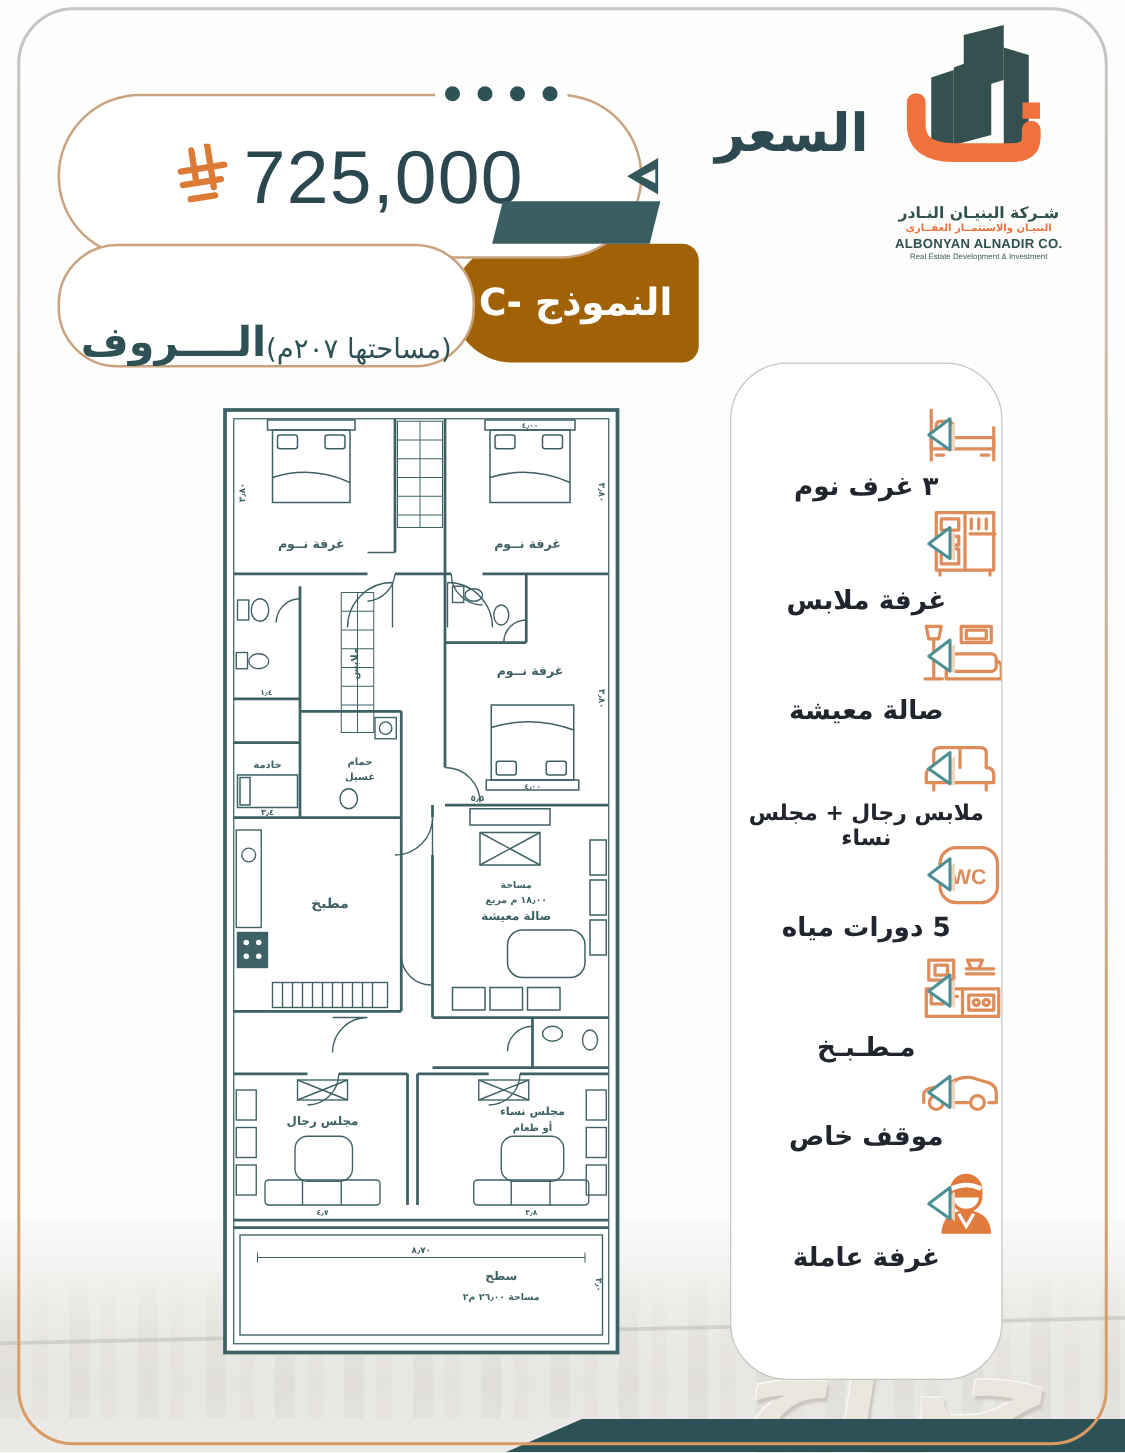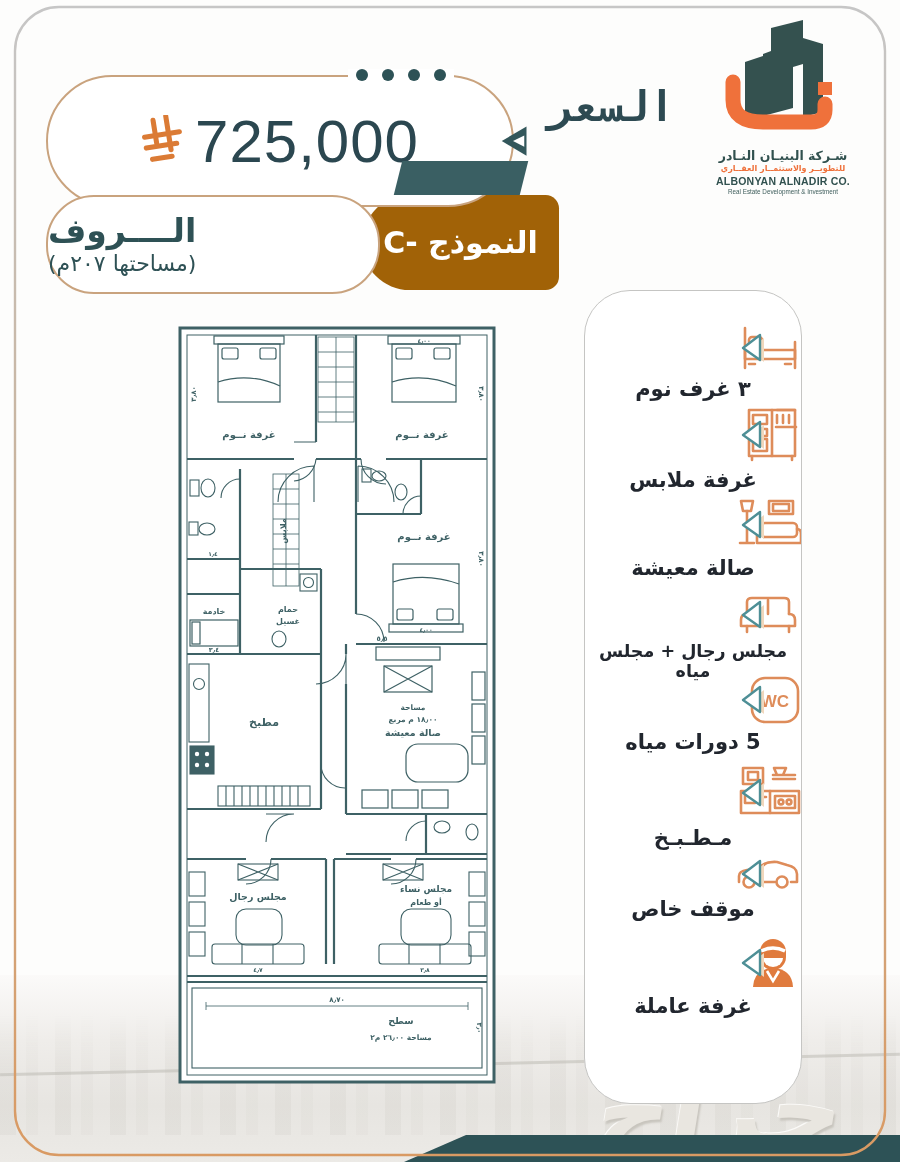--- a/index.html
+++ b/index.html
@@ -25,34 +25,34 @@
   .page-border{position:absolute;left:0;top:0;z-index:6;pointer-events:none;}
 
   
   .price-pill{position:absolute;left:46px;top:44px;width:464px;height:128px;border:2.5px solid #c9a37e;
     border-radius:66px;background:#fff;display:flex;align-items:center;justify-content:center;gap:10px;z-index:3;margin-top:31px;}
   .price-value{font-family:"Liberation Sans","DejaVu Sans",sans-serif;font-size:60px;font-weight:500;
     color:#2b4750;letter-spacing:1px;}
   .pill-dots{position:absolute;top:-8px;left:300px;display:flex;gap:14px;background:#fff;padding:0 8px;}
   .pill-dots span{width:12px;height:12px;border-radius:50%;background:#2d5256;display:block;}
   .pill-arrow{position:absolute;right:-18px;top:46px;}
-  .price-label{position:absolute;left:548px;top:82px;font-size:42px;font-weight:bold;color:#2d4a52;z-index:3;font-family:Liberation Mono, monospace;}
+  .price-label{position:absolute;left:572px;top:82px;font-size:42px;font-weight:bold;color:#2d4a52;z-index:3;}
   .teal-shape{position:absolute;left:398px;top:161px;width:126px;height:34px;background:#3a5f63;
     transform:skewX(-14deg);z-index:3;}
 
   
   .logo{position:absolute;left:693px;top:20px;width:180px;height:190px;z-index:3;text-align:center;}
-  .logo-ar{font-size:12.5px;font-weight:bold;color:#31514f;margin-top:4px;}
+  .logo-ar{font-size:12.5px;font-weight:bold;color:#31514f;margin-top:18px;}
   .logo-ar2{font-size:8px;font-weight:bold;color:#ef713b;margin-top:1px;}
   .logo-en{font-family:"Liberation Sans",sans-serif;font-size:10.5px;font-weight:bold;color:#31514f;margin-top:2px;letter-spacing:.2px;}
   .logo-en2{font-family:"Liberation Sans",sans-serif;font-size:6.3px;color:#41605e;margin-top:1px;}
 
   
   .roof-pill{position:absolute;left:46px;top:195px;width:330px;height:95px;border:2.5px solid #c9a37e;
-    border-radius:48px;background:#fff;display:flex;flex-direction:column;align-items:flex-start;justify-content:center;z-index:3;}
+    border-radius:48px;background:#fff;display:flex;flex-direction:row;align-items:flex-end;justify-content:center;z-index:3;}
   .roof-name{font-size:33px;font-weight:bold;color:#2e5155;line-height:1.1;}
   .roof-area{font-size:22px;font-weight:normal;color:#2e5155;margin-top:2px;}
   .model-banner{position:absolute;left:362px;top:195px;width:197px;height:95px;background:#a16207;
     border-radius:50px 14px 14px 50px;display:flex;align-items:center;justify-content:center;z-index:2;}
   .model-banner div{color:#fff;font-size:30px;font-weight:bold;}
 
   
   .sidebar{position:absolute;left:584px;top:290px;width:216px;height:812px;background:#fff;
     border:1.5px solid #c5c5c3;border-radius:46px;z-index:3;}
   .feat{position:absolute;left:0;width:100%;display:flex;flex-direction:column;align-items:center;}
@@ -113,21 +113,21 @@
 
   <div class="logo">
     <svg width="128" height="120" viewBox="0 0 128 120">
       <polygon points="52,8 84,0 84,44 74,47 74,88 44,96 44,34 52,31" fill="#34514f"></polygon>
       <polygon points="84,18 104,24 104,92 84,97" fill="#34514f"></polygon>
       <polygon points="26,42 44,36 44,96 26,101" fill="#34514f"></polygon>
       <path d="M14,62 V80 Q14,102 44,102 L92,102 Q106,102 106,90 V84" fill="none" stroke="#ef713b" stroke-width="15" stroke-linecap="round"></path>
       <rect x="99" y="62" width="14" height="13" fill="#ef713b"></rect>
     </svg>
     <div class="logo-ar" dir="rtl">شـركة البنيـان النـادر</div>
-    <div class="logo-ar2" dir="rtl">للتطويــر والاستثمــار العقــاري</div>
+    <div class="logo-ar2" dir="rtl">البنيـان والاستثمــار العقــاري</div>
     <div class="logo-en">ALBONYAN ALNADIR CO.</div>
     <div class="logo-en2">Real Estate Development &amp; Investment</div>
   </div>
 
   <div class="model-banner">
     <div dir="rtl">النموذج -C</div>
   </div>
   <div class="roof-pill">
     <div class="roof-name" dir="rtl">الــــروف</div>
     <div class="roof-area" dir="rtl">(مساحتها ٢٠٧م)</div>
@@ -194,21 +194,21 @@
         <svg width="66" height="42" viewBox="0 0 66 42" class="icon-stroke">
           <path d="M12,20 V8 Q12,4 17,4 H49 Q54,4 54,8 V20"></path>
           <path d="M12,20 Q6,20 6,26 V32 H60 V26 Q60,20 54,20"></path>
           <path d="M33,6 V20 M12,32 v6 M54,32 v6"></path>
         </svg>
         <svg class="arr" width="34" height="32" viewBox="0 0 34 32">
           <path d="M29,6 L13,18 L29,30 Z" fill="#f0d7bc"></path>
           <path d="M25,3 L8,16 L25,28 Z" fill="#fff" stroke="#4e8f96" stroke-width="2.4" stroke-linejoin="round"></path>
         </svg>
       </div>
-      <div class="flabel small" dir="rtl">مجلس رجال + مجلس مياه</div>
+      <div class="flabel small" dir="rtl">ملابس رجال + مجلس نساء</div>
     </div>
 
     <div class="feat" style="top:384px">
       <div class="irow">
         <svg width="52" height="50" viewBox="0 0 52 50">
           <rect x="3" y="3" width="46" height="44" rx="13" fill="none" stroke="#de8c5a" stroke-width="2.6"></rect>
           <text x="26" y="32" text-anchor="middle" font-size="17" font-weight="bold" fill="#de8c5a" font-family="Liberation Sans,sans-serif">WC</text>
         </svg>
         <svg class="arr" width="34" height="32" viewBox="0 0 34 32">
           <path d="M29,6 L13,18 L29,30 Z" fill="#f0d7bc"></path>

